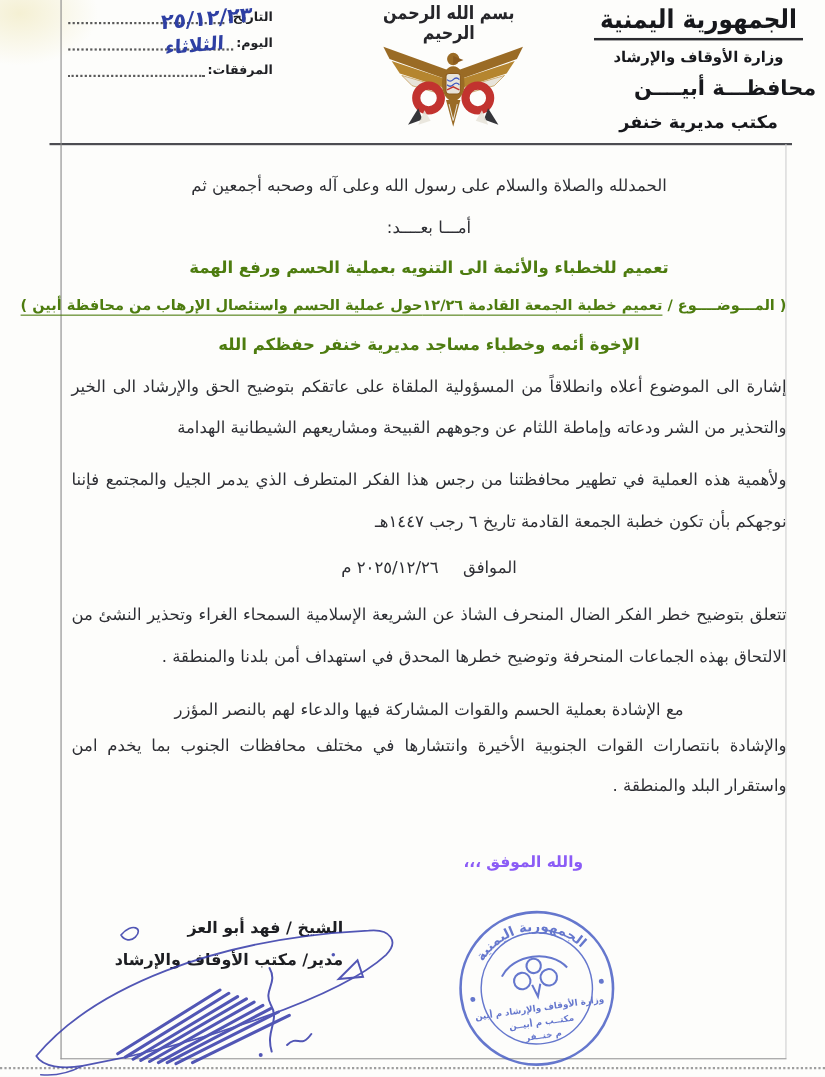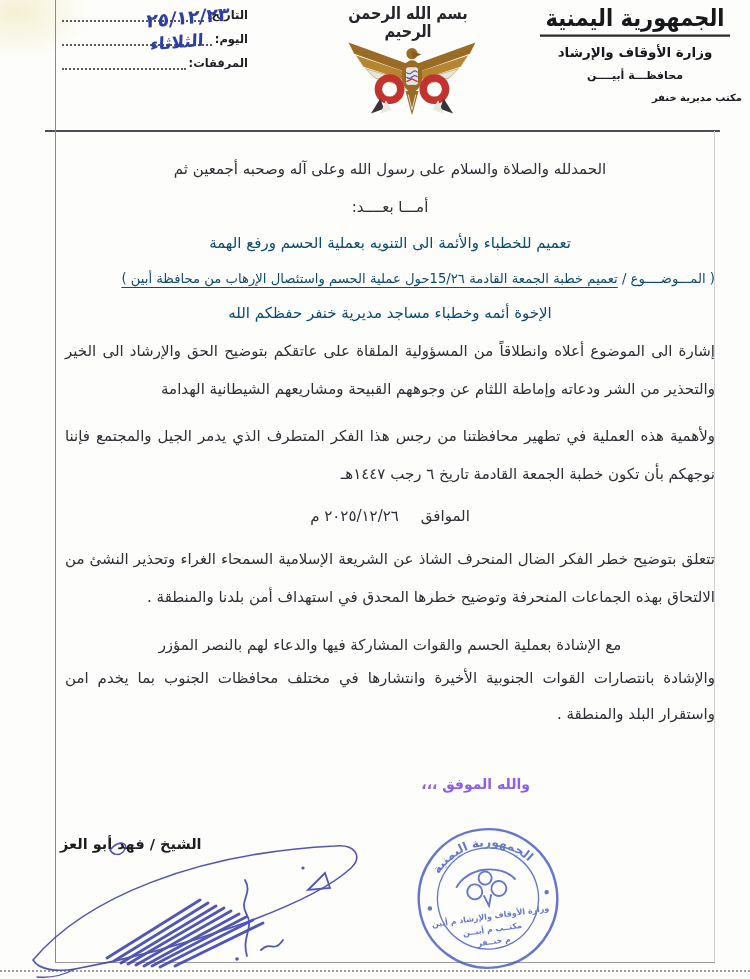--- a/index.html
+++ b/index.html
@@ -18,39 +18,39 @@
   .hand{position:absolute;color:#2e3fa3;font-weight:700;
     transform:rotate(-5deg) skewX(-7deg);transform-origin:center;}
   .hand-date{top:-2px;left:88px;font-size:19px;letter-spacing:2px;}
   .hand-day{top:24px;left:92px;font-size:17px;}
   .basmala{position:absolute;top:6px;left:328px;width:160px;text-align:center;
     font-size:14.5px;font-weight:700;color:#26262a;transform:scaleY(1.15);}
   .hdr-right{position:absolute;top:6px;left:528px;width:214px;text-align:center;color:#17181c;}
   .country{font-size:21px;font-weight:700;transform:scaleY(1.12);letter-spacing:-1px;
     border-bottom:2px solid #2a2b2f;display:inline-block;padding:0 6px 3px 6px;}
   .ministry{font-size:13.5px;font-weight:700;margin-top:9px;}
-  .gov{font-size:11px;font-weight:700;margin-top:9px;}
-  .office{font-size:10px;font-weight:700;margin-top:10px;text-align:right;}
+  .gov{font-size:19px;font-weight:700;margin-top:9px;text-align:right;}
+  .office{font-size:16px;font-weight:700;margin-top:10px;}
   
   .rule-top{position:absolute;top:130px;left:45px;width:675px;height:2px;background:#4c4d52;}
   .rule-left{position:absolute;top:0;left:55px;width:1px;height:963px;background:#8a8a8a;}
   .rule-right{position:absolute;top:131px;left:714px;width:1px;height:831px;background:#cfcfcf;}
   .rule-bottom{position:absolute;top:962px;left:55px;width:660px;height:1px;background:#9a9a9a;}
   .rule-dotted{position:absolute;top:970px;left:0;width:750px;border-top:2px dotted #9f9f9f;}
   
   .bp{position:absolute;right:35px;left:65px;font-size:15px;line-height:38px;
     text-align:justify;color:#2e2f34;}
   .one{text-align:center;white-space:nowrap;}
-  .b{font-weight:400;color:#0c4a6e;}
+  .b{font-weight:700;color:#4d7c0f;}
   .subject{font-size:13.2px;white-space:nowrap;text-align:right;}
   .subject u{text-underline-offset:4px;}
   .greg{font-size:15px;font-weight:400;}
   .greg .gd{margin-right:22px;}
   .closing{position:absolute;top:776px;right:220px;font-size:14px;font-weight:700;color:#8b5cf6;}
-  .sig-block{position:absolute;top:836px;left:60px;width:252px;text-align:left;
+  .sig-block{position:absolute;top:836px;left:60px;width:252px;text-align:right;
     font-size:14.5px;font-weight:700;color:#1d1e22;}
   .sig-block div{margin-bottom:13px;}
   .p5{line-height:36px;}
   
   .emblem{position:absolute;top:35px;left:346px;width:132px;height:84px;}
   .stampbox{position:absolute;top:818px;left:402px;width:172px;height:161px;}
   .sigbox{position:absolute;top:828px;left:15px;width:362px;height:151px;}
 </style>
 </head>
 <body>
@@ -117,32 +117,33 @@
 
   <div class="rule-top"></div>
   <div class="rule-left"></div>
   <div class="rule-right"></div>
   <div class="rule-bottom"></div>
   <div class="rule-dotted"></div>
 
   <div class="bp one" style="top:150px">الحمدلله والصلاة والسلام على رسول الله وعلى آله وصحبه أجمعين ثم</div>
   <div class="bp one" style="top:188px">أمـــا بعــــد:</div>
   <div class="bp one b" style="top:224px">تعميم للخطباء والأئمة الى التنويه بعملية الحسم ورفع الهمة</div>
-  <div class="bp subject b" style="top:260px"><span>( المـــوضــــوع / </span><u>تعميم خطبة الجمعة القادمة 15/٢٦حول عملية الحسم واستئصال الإرهاب من محافظة أبين )</u></div>
+  <div class="bp subject b" style="top:260px"><span>( المـــوضــــوع / </span><u>تعميم خطبة الجمعة القادمة ١٢/٢٦حول عملية الحسم واستئصال الإرهاب من محافظة أبين )</u></div>
   <div class="bp one b" style="top:294px">الإخوة أئمه وخطباء مساجد مديرية خنفر حفظكم الله</div>
   <div class="bp" style="top:332px">إشارة الى الموضوع أعلاه وانطلاقاً من المسؤولية الملقاة على عاتقكم بتوضيح الحق والإرشاد الى الخير والتحذير من الشر ودعاته وإماطة اللثام عن وجوههم القبيحة ومشاريعهم الشيطانية الهدامة</div>
   <div class="bp" style="top:417px">ولأهمية هذه العملية في تطهير محافظتنا من رجس هذا الفكر المتطرف الذي يدمر الجيل والمجتمع فإننا نوجهكم بأن تكون خطبة الجمعة القادمة تاريخ ٦ رجب ١٤٤٧هـ</div>
   <div class="bp one greg" style="top:497px"><span>الموافق</span><span class="gd">٢٠٢٥/١٢/٢٦ م</span></div>
   <div class="bp" style="top:540px">تتعلق بتوضيح خطر الفكر الضال المنحرف الشاذ عن الشريعة الإسلامية السمحاء الغراء وتحذير النشئ من الالتحاق بهذه الجماعات المنحرفة وتوضيح خطرها المحدق في استهداف أمن بلدنا والمنطقة .</div>
   <div class="bp one" style="top:626px">مع الإشادة بعملية الحسم والقوات المشاركة فيها والدعاء لهم بالنصر المؤزر</div>
   <div class="bp p5" style="top:660px">والإشادة بانتصارات القوات الجنوبية الأخيرة وانتشارها في مختلف محافظات الجنوب بما يخدم امن واستقرار البلد والمنطقة .</div>
   <div class="closing">والله الموفق ،،،</div>
 
   <div class="sig-block">
     <div>الشيخ / فهد أبو العز</div>
+    <div>مدير/  مكتب الأوقاف والإرشاد</div>
   </div>
 
   <svg class="sigbox" viewBox="0 0 362 151">
     <g stroke="#3a3fab" fill="none" stroke-linecap="round" opacity="0.88">
       <path d="M18,132 C70,70 180,25 320,18 C340,16 348,28 336,40 C295,78 165,122 60,141 C42,144 24,142 18,132" stroke-width="1.6"></path>
       <path d="M92,130 L185,72 M99,133 L193,75 M106,135 L201,78 M113,136 L209,80 M121,137 L216,83 M129,138 L224,86 M137,138 L231,89 M145,139 L238,92 M160,138 L248,95" stroke-width="2.8"></path>
       <path d="M232,128 C226,108 240,100 231,85 C224,72 238,66 230,52 M246,122 C256,112 258,126 268,112" stroke-width="1.8"></path>
       <path d="M293,62 L310,45 L315,60 Z" stroke-width="1.8"></path>
       <path d="M95,22 C105,10 116,16 108,24 C104,28 98,27 95,22" stroke-width="1.5"></path>
       <path d="M60,141 C45,149 32,150 22,149" stroke-width="1.4"></path>

